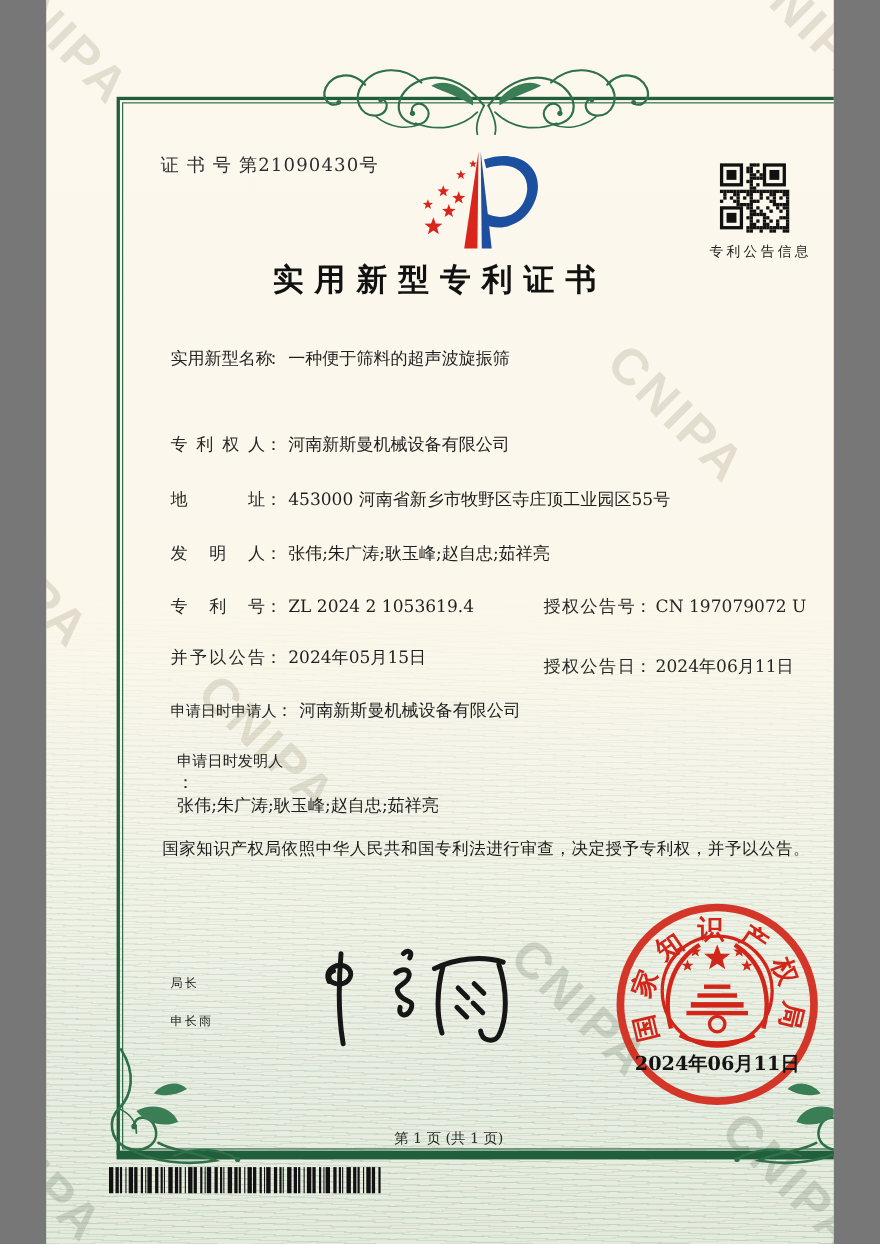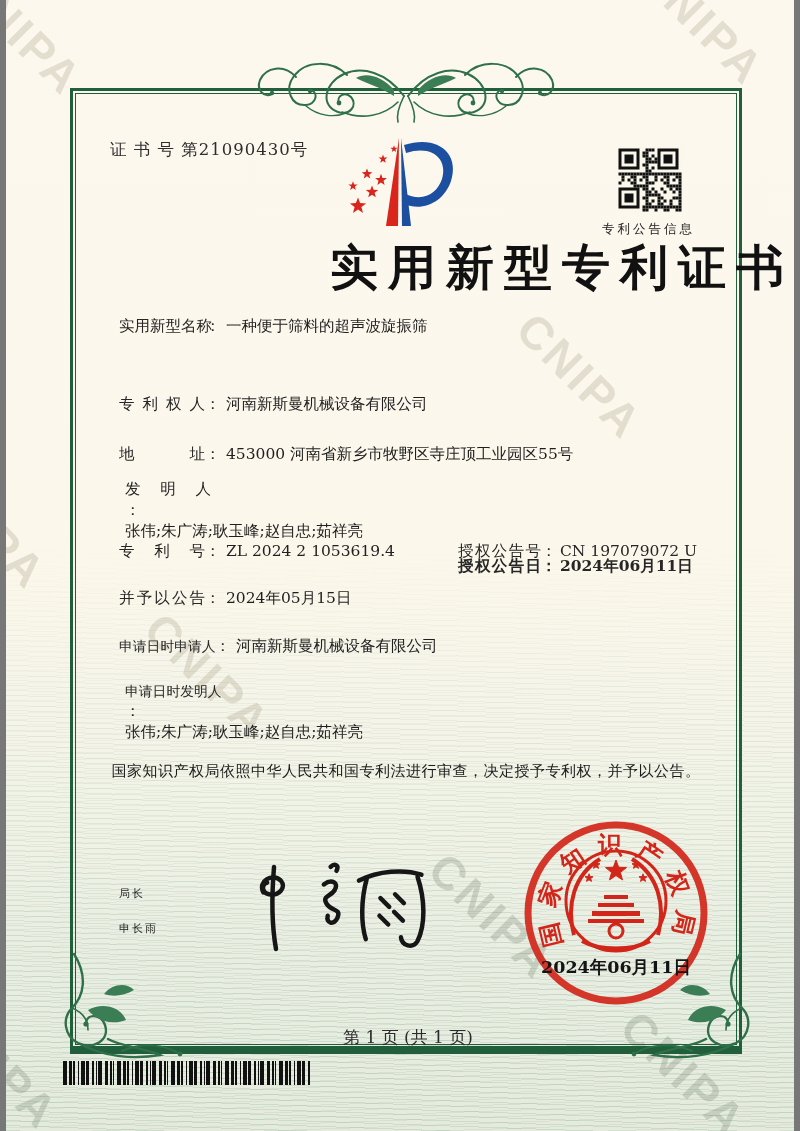--- a/index.html
+++ b/index.html
@@ -1,18 +1,18 @@
 <!DOCTYPE html>
 <html><head>
 <meta charset="utf-8">
 <style>
   html,body{margin:0;padding:0;}
   body{background:#777;}
   .page{
-    position:relative;width:788px;height:1131px;margin:0 auto;overflow:hidden;
+    position:relative;width:716px;height:1131px;margin:0 auto;overflow:hidden;
     background:linear-gradient(180deg,#FCF8EE 0%,#FBF7EB 50%,#F2F3E7 70%,#E9EEE2 85%,#E4EBDD 100%);
     font-family:"DejaVu Serif","Liberation Serif",serif;color:#262626;
   }
   
   .guilloche{
     position:absolute;inset:0;pointer-events:none;
     background-image:
       repeating-linear-gradient(2deg,rgba(96,140,108,.17) 0 1px,transparent 1px 5px),
       repeating-linear-gradient(-2deg,rgba(96,140,108,.11) 0 1px,transparent 1px 6px);
     -webkit-mask-image:linear-gradient(180deg,transparent 0%,transparent 48%,rgba(0,0,0,.55) 66%,#000 92%);
@@ -25,39 +25,39 @@
   }
   .wm.green{color:rgba(140,152,134,.35);}
   .frame{position:absolute;left:64px;top:88px;width:672px;height:962px;box-sizing:border-box;
     border:3px solid #215E3B;}
   .frame-inner{position:absolute;inset:2px;border:1px solid #215E3B;}
   .frame-band{position:absolute;left:64px;top:1046px;width:672px;height:8px;background:#215E3B;}
   .orn{position:absolute;}
   .cert-no{position:absolute;left:104px;top:139px;font-size:16.5px;letter-spacing:1px;color:#2e2e2e;}
   .logo{position:absolute;left:330px;top:132px;}
   .qr{position:absolute;left:611px;top:147px;}
-  .qr-caption{position:absolute;left:596px;top:221px;width:100px;text-align:left;
+  .qr-caption{position:absolute;left:596px;top:221px;width:100px;text-align:right;
     font-size:12.5px;letter-spacing:3px;color:#222;}
-  .title{position:absolute;left:0;right:0;top:236px;text-align:right;
-    font-size:48px;font-weight:700;letter-spacing:10px;color:#111;}
+  .title{position:absolute;left:0;right:0;top:236px;text-align:center;
+    font-size:28px;font-weight:700;letter-spacing:10px;color:#111;}
   .row{position:absolute;left:113px;font-size:15.5px;display:flex;align-items:baseline;white-space:nowrap;}
   .row .lbl{display:inline-block;width:86px;text-align:justify;text-align-last:justify;}
   .row.wide .lbl{width:96px;font-size:13.8px;}
   .row .colon{display:inline-block;width:15px;}
   .row .val{margin-left:6px;color:#1f1f1f;}
   .col2{position:absolute;left:452px;display:flex;align-items:baseline;font-size:15.5px;white-space:nowrap;}
   .col2 .lbl{display:inline-block;width:83px;text-align:justify;text-align-last:justify;}
   .col2 .colon{display:inline-block;width:15px;}
   .col2 .val{margin-left:4px;}
   .statement{position:absolute;left:70px;width:660px;text-align:center;font-size:15px;
     letter-spacing:.5px;color:#1b1b1b;}
   .sig-label{position:absolute;left:113px;font-size:11px;letter-spacing:2px;color:#1d1d1d;}
   .signature{position:absolute;left:228px;top:850px;}
   .seal{position:absolute;left:512px;top:813px;}
-  .page-num{position:absolute;left:16px;right:0;top:1026px;text-align:center;font-size:17px;color:#2a2a2a;}
+  .page-num{position:absolute;left:16px;right:0;top:1026px;text-align:center;font-size:13px;color:#2a2a2a;}
   .barcode{position:absolute;left:57px;top:1061px;}
   svg{display:block;}
 </style>
 </head>
 <body>
 
 <div class="page">
 
   <span class="wm" style="left:-22px;top:-42px;">CNIPA</span>
   <span class="wm" style="left:660px;top:-52px;">CNIPA</span>
@@ -301,41 +301,41 @@
   <div class="row" style="top:394px;">
     <span class="lbl">专利权人</span>
       <span class="colon">：</span>
       <span class="val">河南新斯曼机械设备有限公司</span>
   </div>
   <div class="row" style="top:444px;">
     <span class="lbl">地址</span>
       <span class="colon">：</span>
       <span class="val">453000 河南省新乡市牧野区寺庄顶工业园区55号</span>
   </div>
-  <div class="row" style="top:479px;flex-direction:column;">
+  <div class="row" style="top:493px;">
     <span class="lbl">发明人</span>
       <span class="colon">：</span>
       <span class="val">张伟;朱广涛;耿玉峰;赵自忠;茹祥亮</span>
   </div>
   <div class="row" style="top:541px;">
     <span class="lbl">专利号</span>
       <span class="colon">：</span>
       <span class="val">ZL 2024 2 1053619.4</span>
   </div>
   <div class="col2" style="top:541px;">
     <span class="lbl">授权公告号</span>
       <span class="colon">：</span>
       <span class="val">CN 197079072 U</span>
   </div>
   <div class="row" style="top:588px;">
     <span class="lbl">并予以公告</span>
       <span class="colon">：</span>
       <span class="val">2024年05月15日</span>
   </div>
-  <div class="col2" style="top:556px;font-weight:bold;">
+  <div class="col2" style="top:596px;">
     <span class="lbl">授权公告日</span>
       <span class="colon">：</span>
       <span class="val">2024年06月11日</span>
   </div>
   <div class="row wide" style="top:636px;">
     <span class="lbl">申请日时申请人</span>
       <span class="colon">：</span>
       <span class="val">河南新斯曼机械设备有限公司</span>
   </div>
   <div class="row wide" style="top:683px;flex-direction:column;">

